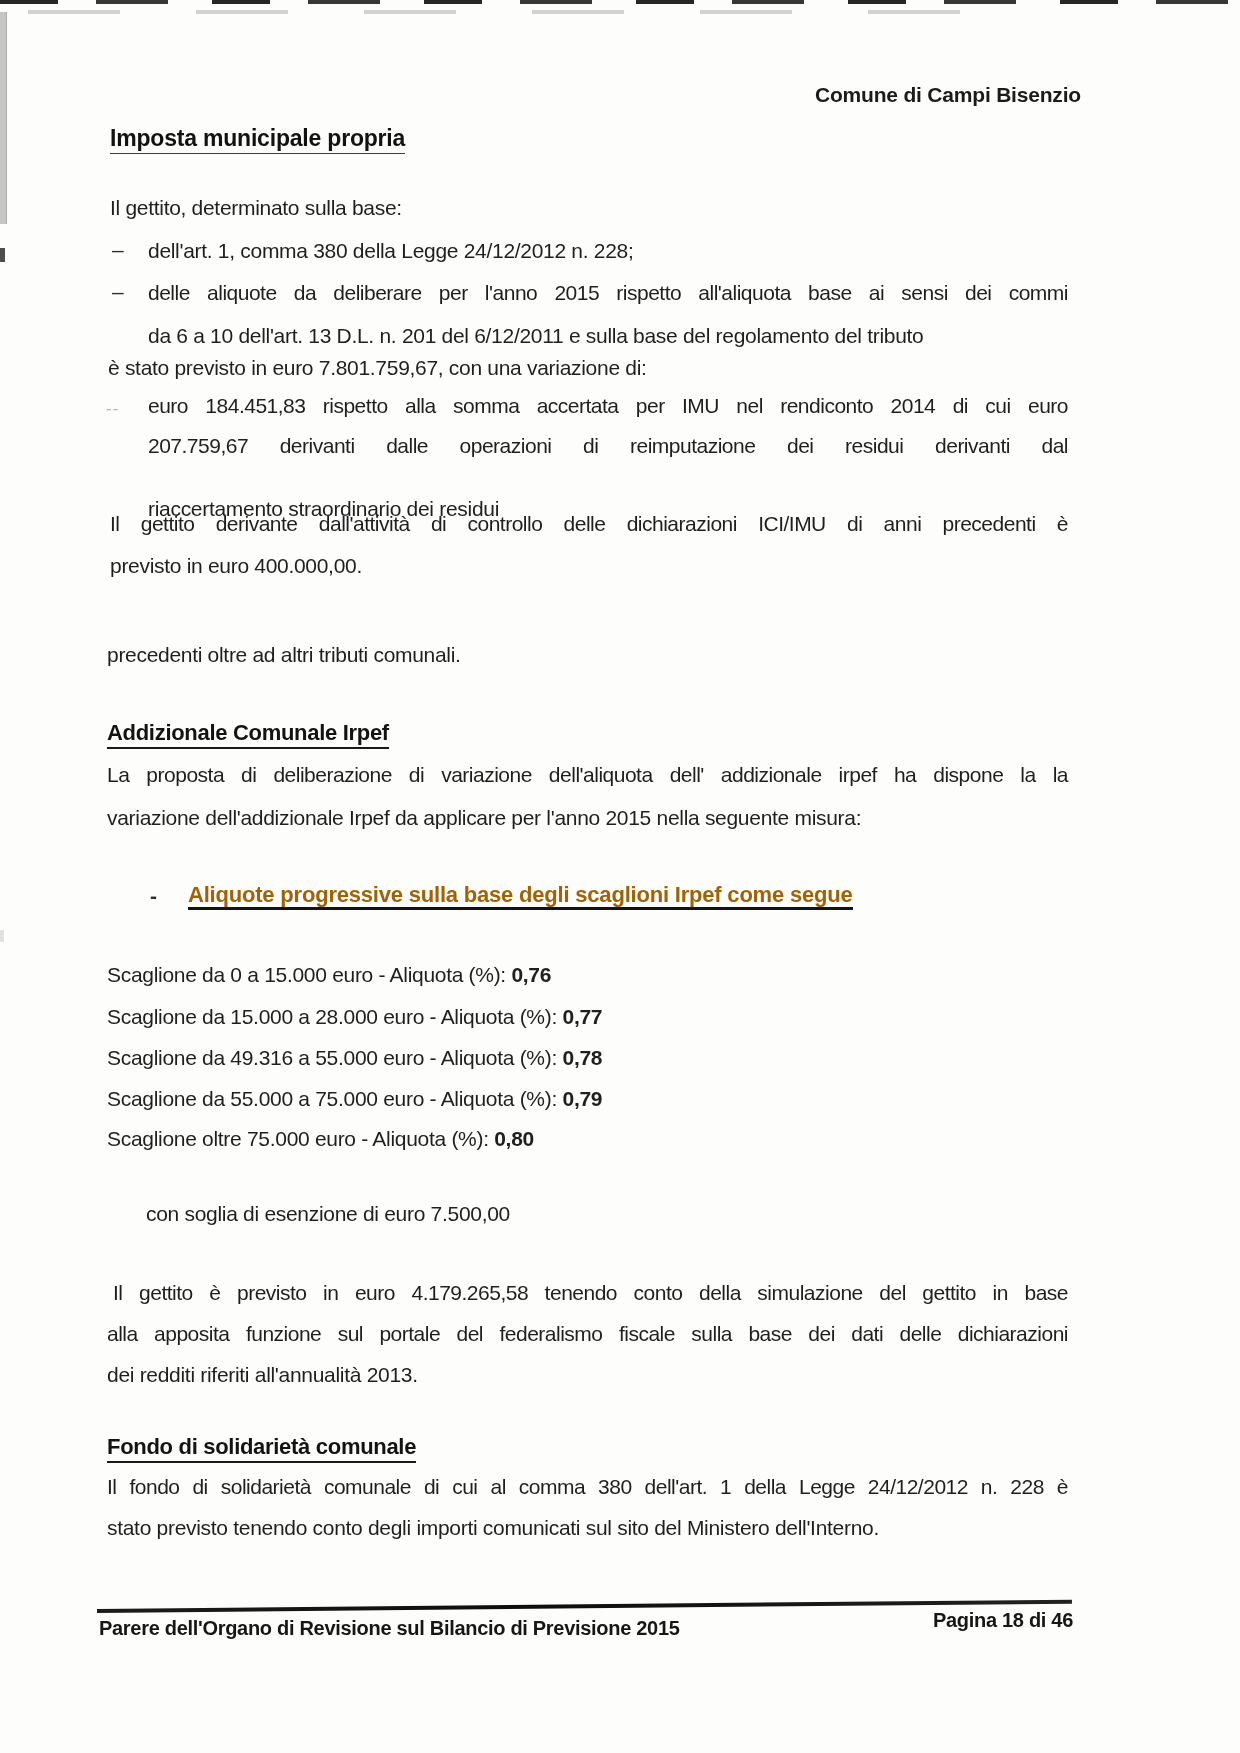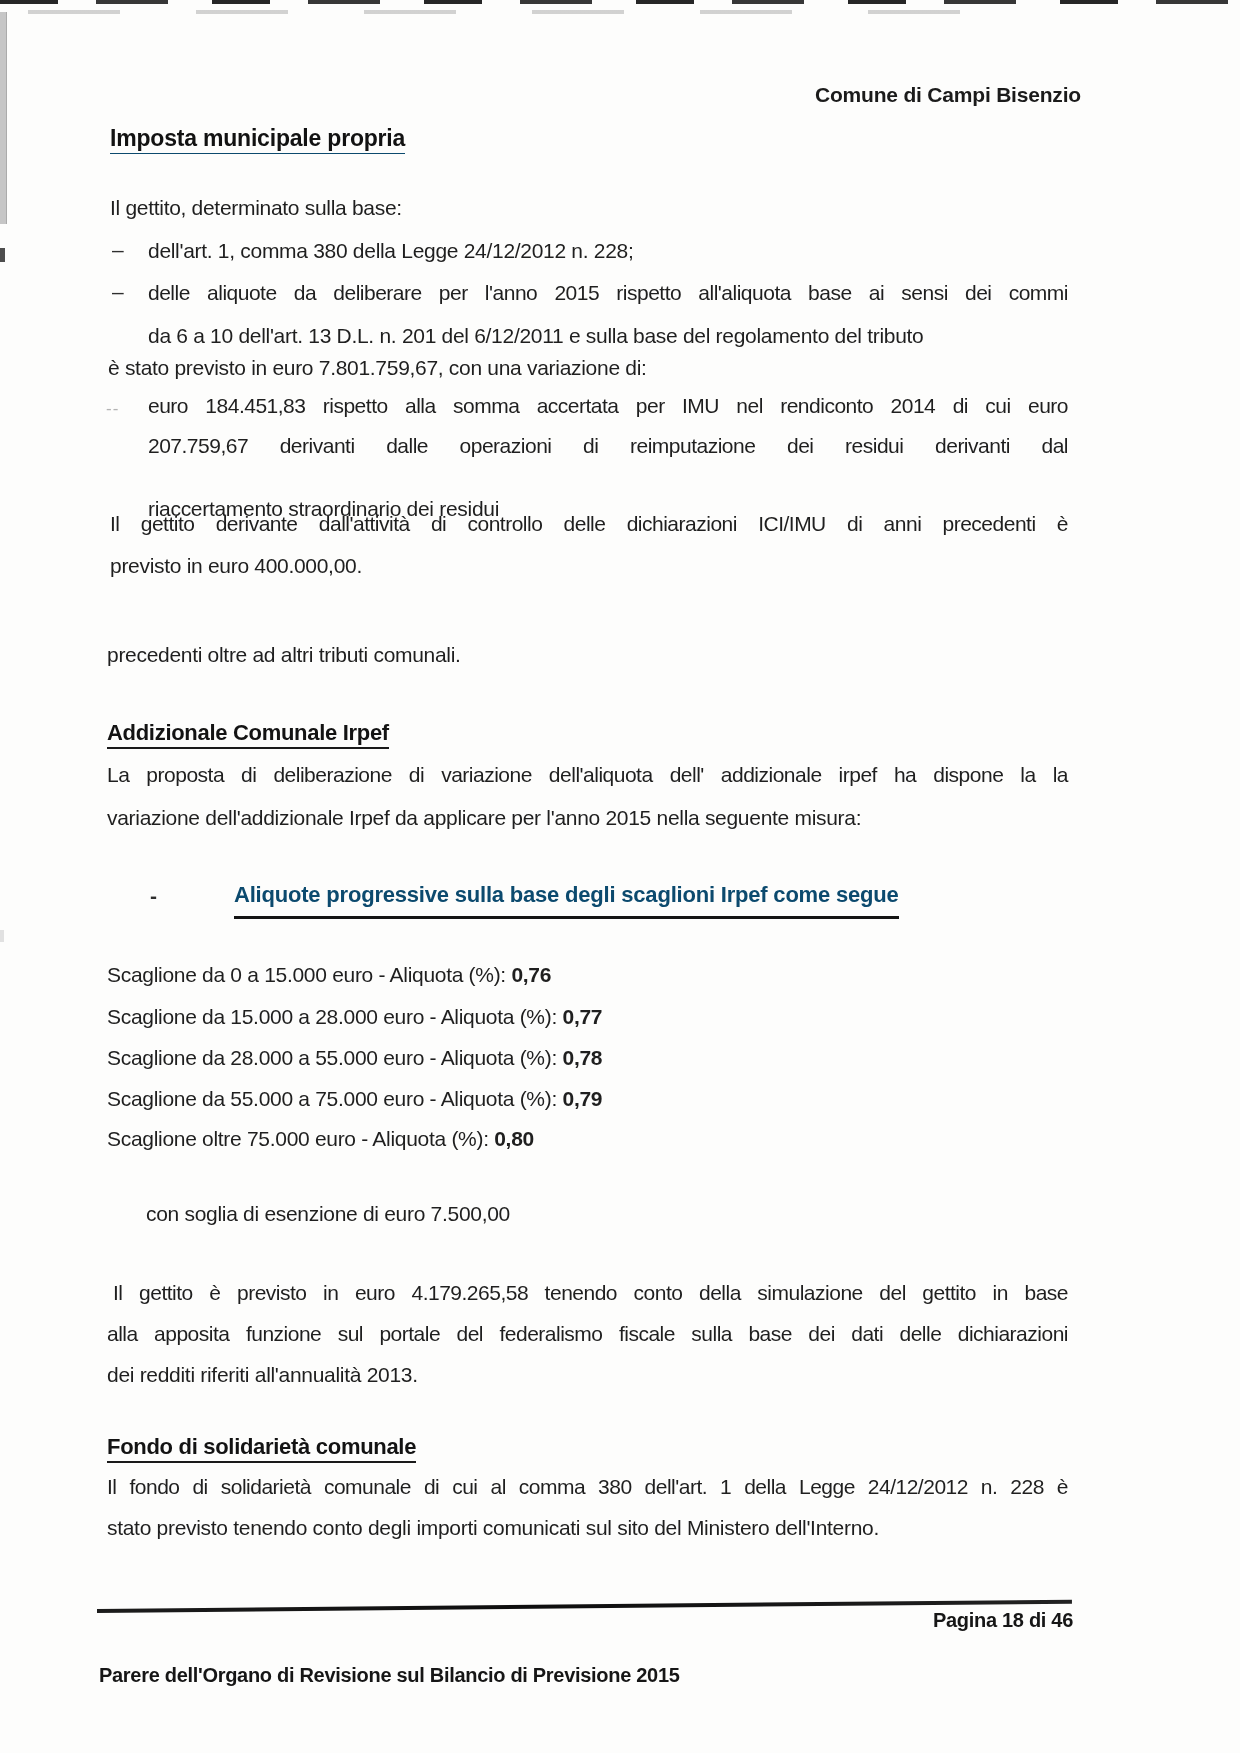--- a/index.html
+++ b/index.html
@@ -32,24 +32,23 @@
   .h1{
     font-weight:700;font-size:23px;color:#121212;
     border-bottom:1px solid #0c4a6e;padding-bottom:2px;
     letter-spacing:-0.2px;
   }
   .h2{
     font-weight:700;font-size:22px;color:#131313;
     border-bottom:2.5px solid #1a1a1a;padding-bottom:2px;
   }
   .subh{
-    font-weight:700;font-size:22px;color:#0c4a6e;
-    border-bottom:3px solid #141414;padding-bottom:9px;
+    font-weight:700;font-size:22px;color:#a16207;
+    border-bottom:3px solid #141414;padding-bottom:0;
     letter-spacing:-0.2px;
-    margin-left:46px;
   }
   .dash{position:absolute;font-size:21px;color:#2e2e2e;}
   .faint-dash{position:absolute;font-size:17px;color:#b3b3b3;letter-spacing:1px;}
   .header-right{position:absolute;font-size:21px;font-weight:600;color:#1b1b1b;letter-spacing:-0.2px;}
   .footer-text{position:absolute;font-size:20px;font-weight:700;color:#161616;letter-spacing:-0.3px;}
   .footer-rule{
     position:absolute;left:97px;top:1609px;width:975px;height:3.5px;
     background:linear-gradient(90deg,#1c1c1c 0%,#0e0e0e 45%,#222 100%);
     transform:rotate(-0.55deg);transform-origin:left center;
   }
@@ -129,21 +128,21 @@
 
   <div class="ln" style="left:107px;top:963px;">
     <span>Scaglione da 0 a 15.000 euro - Aliquota (%):</span>
     <span class="b">0,76</span>
   </div>
   <div class="ln" style="left:107px;top:1005px;">
     <span>Scaglione da 15.000 a 28.000 euro - Aliquota (%):</span>
     <span class="b">0,77</span>
   </div>
   <div class="ln" style="left:107px;top:1046px;">
-    <span>Scaglione da 28.000 a 55.000 euro - Aliquota (%):</span>
+    <span>Scaglione da 49.316 a 55.000 euro - Aliquota (%):</span>
     <span class="b">0,78</span>
   </div>
   <div class="ln" style="left:107px;top:1087px;">
     <span>Scaglione da 55.000 a 75.000 euro - Aliquota (%):</span>
     <span class="b">0,79</span>
   </div>
   <div class="ln" style="left:107px;top:1127px;text-align:center;">
     <span>Scaglione oltre 75.000 euro - Aliquota (%):</span>
     <span class="b">0,80</span>
   </div>
@@ -154,16 +153,16 @@
   <div class="ln j" style="left:107px;top:1322px;width:961px;">alla apposita funzione sul portale del federalismo fiscale sulla base dei dati delle dichiarazioni</div>
   <div class="ln" style="left:107px;top:1363px;">dei redditi riferiti all'annualità 2013.</div>
 
   <div class="ln" style="left:107px;top:1434px;">
     <span class="h2">Fondo di solidarietà comunale</span>
   </div>
   <div class="ln j" style="left:107px;top:1475px;width:961px;">Il fondo di solidarietà comunale di cui al comma 380 dell'art. 1 della Legge 24/12/2012 n. 228 è</div>
   <div class="ln" style="left:107px;top:1516px;">stato previsto tenendo conto degli importi comunicati sul sito del Ministero dell'Interno.</div>
 
   <div class="footer-rule"></div>
-  <div class="footer-text" style="left:99px;top:1617px;margin-top:47px;">Parere dell'Organo di Revisione sul Bilancio di Previsione 2015</div>
+  <div class="footer-text" style="left:99px;top:1617px;">Parere dell'Organo di Revisione sul Bilancio di Previsione 2015</div>
   <div class="footer-text" style="left:933px;top:1609px;">Pagina 18 di 46</div>
 
 </div>
 
 </body></html>

